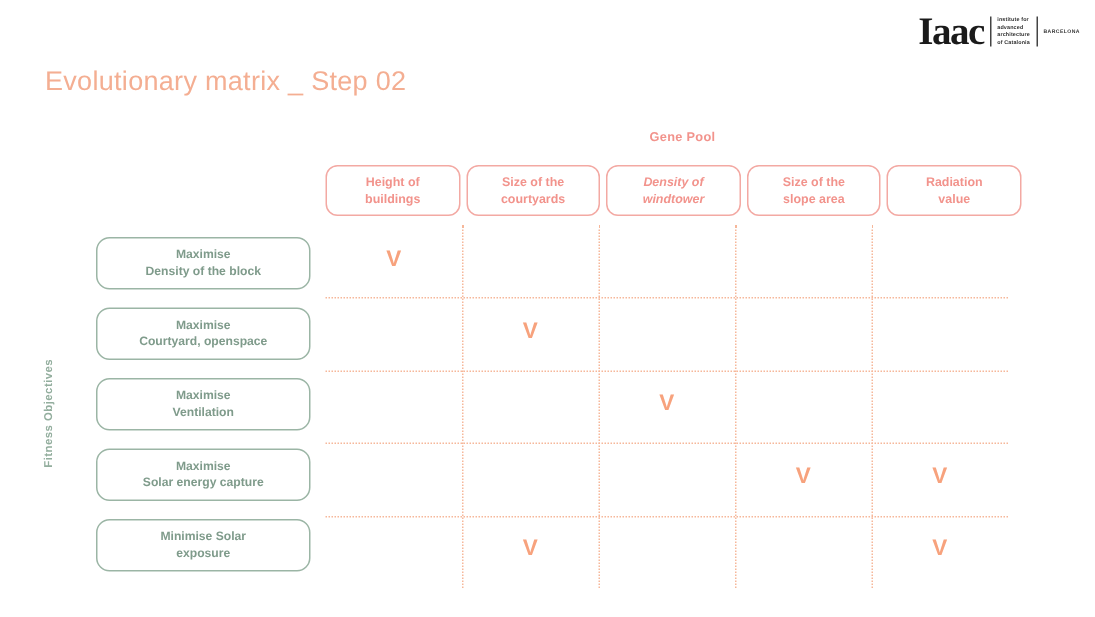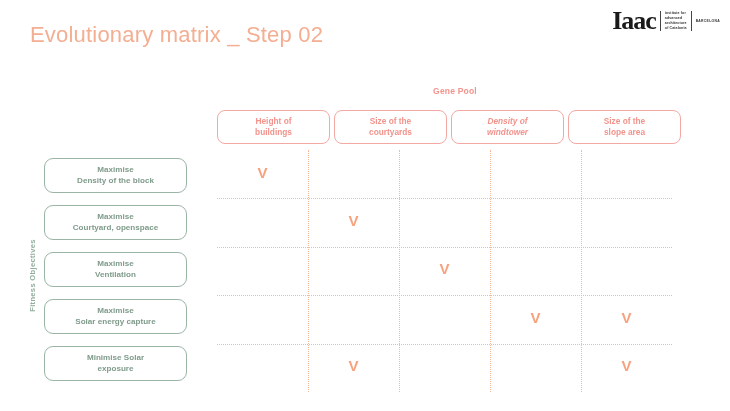--- a/index.html
+++ b/index.html
@@ -19,22 +19,22 @@
   }
   .logo-rule{width:1px;height:20px;background:#444;}
   .logo-sub{
     font-size:3.6px;line-height:1.35;color:#333;font-weight:700;
     letter-spacing:.1px;white-space:pre-line;
   }
   .logo-city{font-size:3.4px;color:#333;font-weight:700;letter-spacing:.3px;}
 
   
   .title{
-    position:absolute;left:30px;top:22px;
-    font-size:22px;color:#F4AE92;font-weight:400;letter-spacing:.2px;
+    position:absolute;left:30px;top:44px;
+    font-size:18px;color:#F4AE92;font-weight:400;letter-spacing:.2px;
   }
 
   
   .genepool{
     position:absolute;left:0;top:86px;width:730px;text-align:center;
     font-size:8.5px;font-weight:700;color:#F2938C;letter-spacing:.2px;
     padding-left:180px;box-sizing:border-box;
   }
 
   
@@ -47,21 +47,21 @@
   }
 
   
   .axis-y{
     position:absolute;left:-28px;top:271px;width:120px;text-align:center;
     transform:rotate(-90deg);transform-origin:center;
     font-size:7.6px;font-weight:700;color:#93AE9E;letter-spacing:.3px;
   }
 
   
-  .rowheads{position:absolute;left:44px;top:158px;width:143px;}
+  .rowheads{position:absolute;left:64px;top:158px;width:143px;}
   .rowhead{
     height:35px;margin-bottom:12px;
     border:1.1px solid #9BB5A5;border-radius:9px;background:#fff;
     display:flex;align-items:center;justify-content:center;text-align:center;
     font-size:8.1px;font-weight:700;color:#7F9B8B;line-height:1.3;
     padding:0 4px;box-sizing:border-box;
   }
   .rowhead:last-child{margin-bottom:0;}
 
   
@@ -102,20 +102,22 @@
 
   <div class="colheads">
       <div class="colhead" style="white-space: pre-line;">Height of
 buildings</div>
       <div class="colhead" style="white-space: pre-line;">Size of the
 courtyards</div>
       <div class="colhead" style="white-space: pre-line; font-style: italic;">Density of
 windtower</div>
       <div class="colhead" style="white-space: pre-line;">Size of the
 slope area</div>
+      <div class="colhead" style="white-space: pre-line;">Radiation
+value</div>
     </div>
 
   <div class="axis-y">Fitness Objectives</div>
 
   <div class="rowheads">
       <div class="rowhead" style="white-space: pre-line;">Maximise
 Density of the block</div>
       <div class="rowhead" style="white-space: pre-line;">Maximise
 Courtyard, openspace</div>
       <div class="rowhead" style="white-space: pre-line;">Maximise

